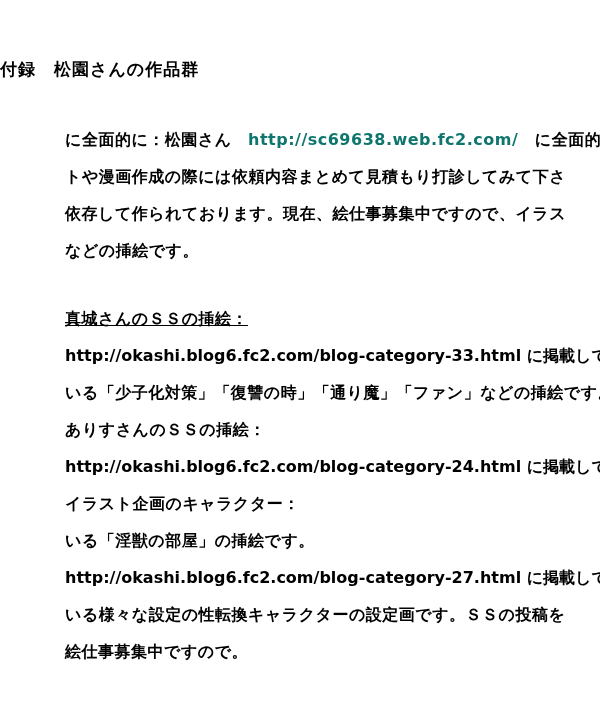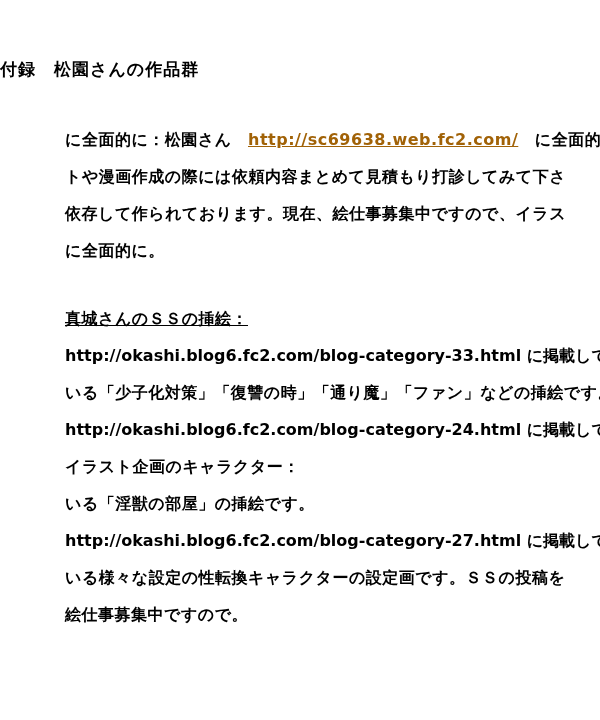--- a/index.html
+++ b/index.html
@@ -38,47 +38,47 @@
   }
   .doc-line {
     white-space: nowrap;
     letter-spacing: 0.5px;
   }
   .para-gap {
     margin-top: 31px;
     text-decoration: underline;
   }
   .hyperlink {
-    color: #a16207;
-    text-decoration: underline;
+    color: #0f766e;
     cursor: pointer;
   }
   .url-plain {
     letter-spacing: 0px;
   }
 </style>
 </head>
 <body>
 
 <div class="page">
 
   <h1 class="doc-title">付録　松園さんの作品群</h1>
 
   <div class="doc-body">
 
     <div class="doc-line">
       <span>に全面的に：松園さん　</span><a class="hyperlink">http://sc69638.web.fc2.com/</a><span>　に全面的に</span>
     </div>
     <div class="doc-line">トや漫画作成の際には依頼内容まとめて見積もり打診してみて下さ</div>
     <div class="doc-line">依存して作られております。現在、絵仕事募集中ですので、イラス</div>
-    <div class="doc-line">に全面的に。</div>
+    <div class="doc-line">などの挿絵です。</div>
 
     <div class="doc-line para-gap">真城さんのＳＳの挿絵：</div>
     <div class="doc-line url-plain">http://okashi.blog6.fc2.com/blog-category-33.html に掲載して</div>
     <div class="doc-line">いる「少子化対策」「復讐の時」「通り魔」「ファン」などの挿絵です。</div>
+    <div class="doc-line">ありすさんのＳＳの挿絵：</div>
     <div class="doc-line url-plain">http://okashi.blog6.fc2.com/blog-category-24.html に掲載して</div>
     <div class="doc-line">イラスト企画のキャラクター：</div>
     <div class="doc-line">いる「淫獣の部屋」の挿絵です。</div>
     <div class="doc-line url-plain">http://okashi.blog6.fc2.com/blog-category-27.html に掲載して</div>
     <div class="doc-line">いる様々な設定の性転換キャラクターの設定画です。ＳＳの投稿を</div>
     <div class="doc-line">絵仕事募集中ですので。</div>
 
   </div>
 </div>
 

